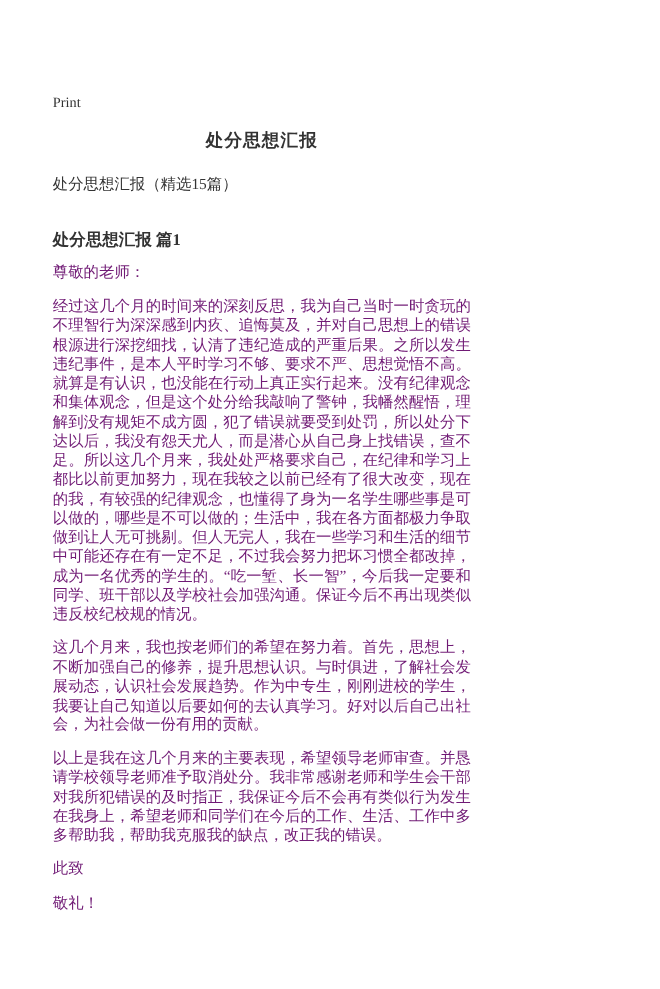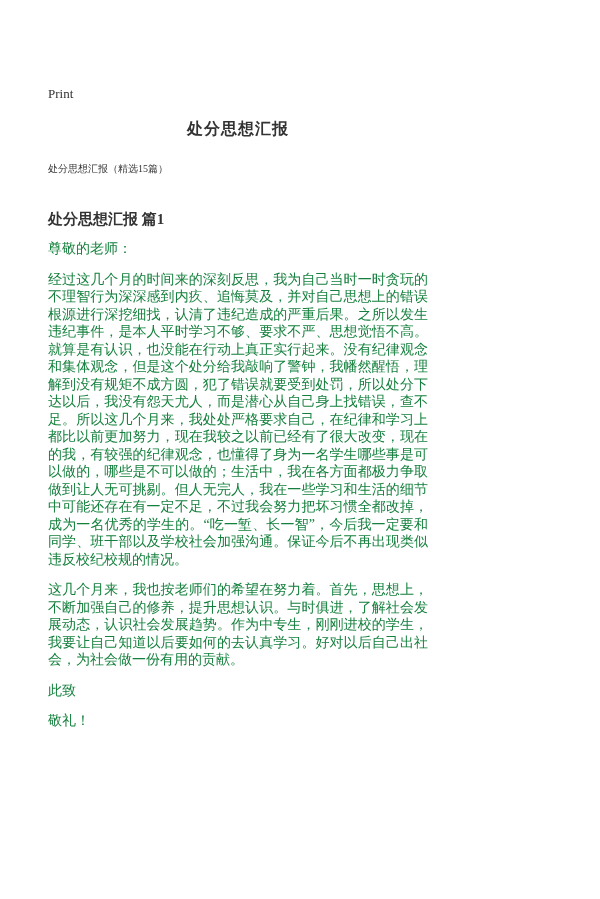--- a/index.html
+++ b/index.html
@@ -28,36 +28,36 @@
       margin-top: 12px;
       text-align: center;
       font-size: 16px;
       line-height: 30px;
       font-weight: bold;
       letter-spacing: 1px;
       color: #333333;
     }
     .doc-subtitle {
       margin-top: 16px;
-      font-size: 10px;
+      font-size: 14px;
       line-height: 18px;
       color: #333333;
     }
     .section-heading {
       margin-top: 32px;
       font-size: 15px;
       line-height: 19px;
       font-weight: bold;
       color: #333333;
     }
     .body-text p {
       font-size: 14px;
       line-height: 17.5px;
       text-align: justify;
-      color: #15803d;
+      color: #701a75;
       margin-top: 13px;
       word-break: break-all;
     }
     .body-text p.first {
       margin-top: 11px;
     }
     .body-text p.no-justify {
       text-align: left;
     }
   </style>
@@ -75,19 +75,20 @@
   <h2 class="section-heading">处分思想汇报 篇1</h2>
 
   <div class="body-text">
     <p class="first no-justify">尊敬的老师：</p>
 
 
     <p>经过这几个月的时间来的深刻反思，我为自己当时一时贪玩的不理智行为深深感到内疚、追悔莫及，并对自己思想上的错误根源进行深挖细找，认清了违纪造成的严重后果。之所以发生违纪事件，是本人平时学习不够、要求不严、思想觉悟不高。就算是有认识，也没能在行动上真正实行起来。没有纪律观念和集体观念，但是这个处分给我敲响了警钟，我幡然醒悟，理解到没有规矩不成方圆，犯了错误就要受到处罚，所以处分下达以后，我没有怨天尤人，而是潜心从自己身上找错误，查不足。所以这几个月来，我处处严格要求自己，在纪律和学习上都比以前更加努力，现在我较之以前已经有了很大改变，现在的我，有较强的纪律观念，也懂得了身为一名学生哪些事是可以做的，哪些是不可以做的；生活中，我在各方面都极力争取做到让人无可挑剔。但人无完人，我在一些学习和生活的细节中可能还存在有一定不足，不过我会努力把坏习惯全都改掉，成为一名优秀的学生的。“吃一堑、长一智”，今后我一定要和同学、班干部以及学校社会加强沟通。保证今后不再出现类似违反校纪校规的情况。</p>
 
     <p>这几个月来，我也按老师们的希望在努力着。首先，思想上，不断加强自己的修养，提升思想认识。与时俱进，了解社会发展动态，认识社会发展趋势。作为中专生，刚刚进校的学生，我要让自己知道以后要如何的去认真学习。好对以后自己出社会，为社会做一份有用的贡献。</p>
 
+    <p>以上是我在这几个月来的主要表现，希望领导老师审查。并恳请学校领导老师准予取消处分。我非常感谢老师和学生会干部对我所犯错误的及时指正，我保证今后不会再有类似行为发生在我身上，希望老师和同学们在今后的工作、生活、工作中多多帮助我，帮助我克服我的缺点，改正我的错误。</p>
 
     <p class="no-justify">此致</p>
 
     <p class="no-justify">敬礼！</p>
   </div>
 
 </div>
 
 </body></html>

